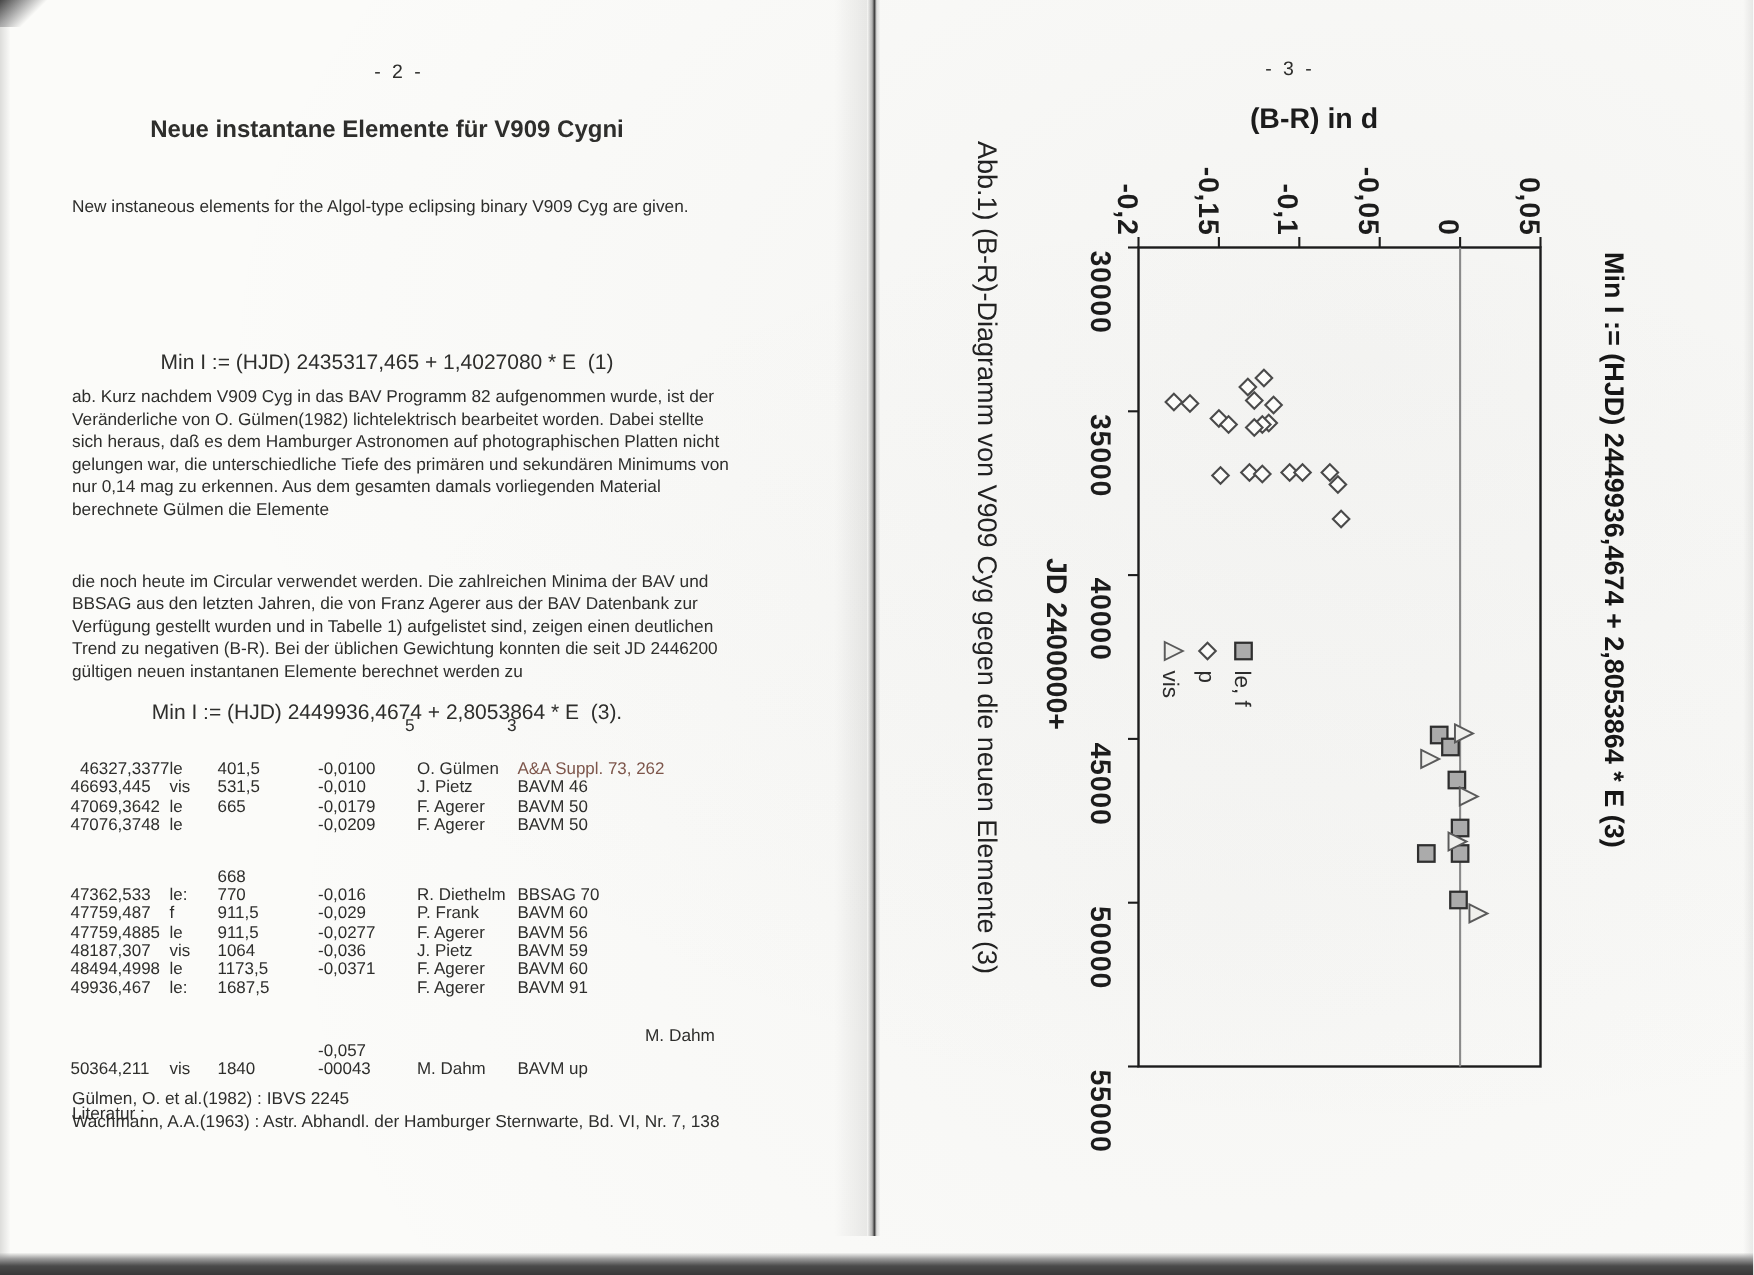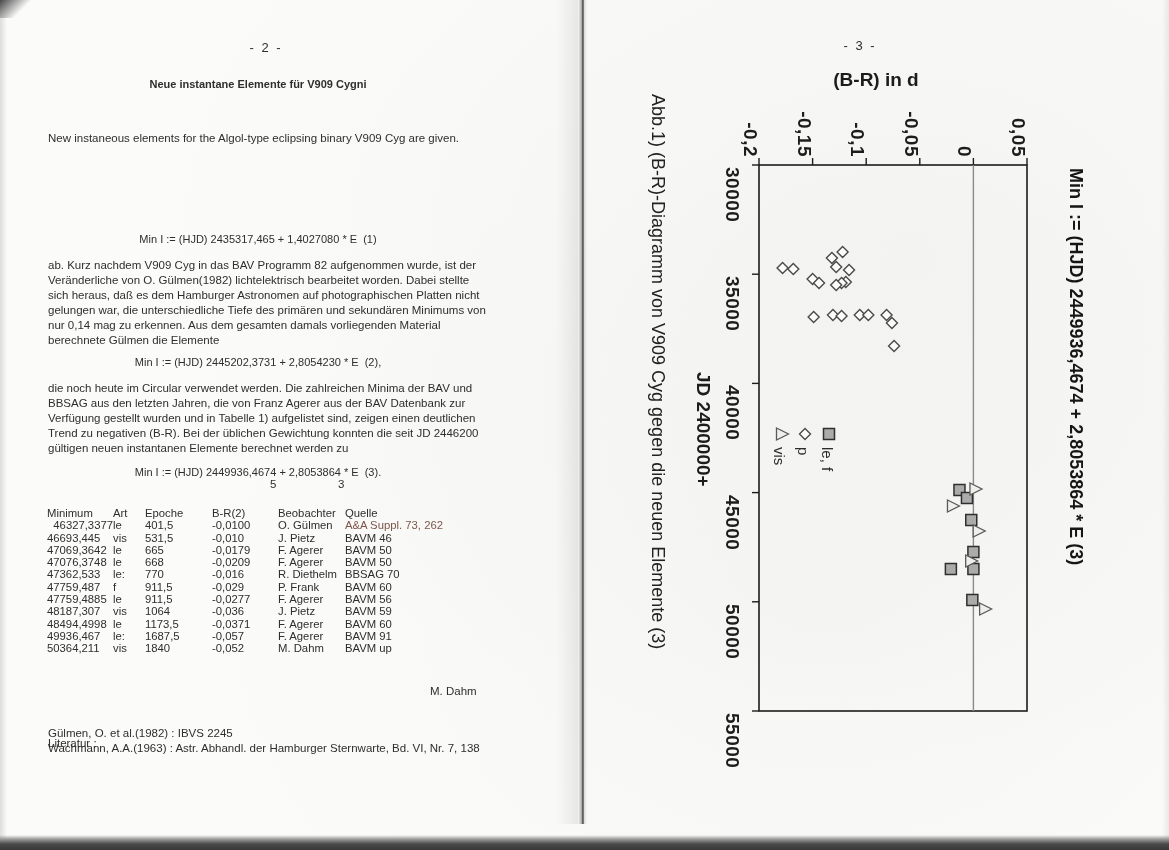--- a/index.html
+++ b/index.html
@@ -6,39 +6,39 @@
   #scan{
     position:relative;width:1169px;height:850px;overflow:hidden;
     font-family:"Liberation Sans",sans-serif;color:#2e2e2c;
     background:
       radial-gradient(ellipse at 78% 28%, rgba(150,150,150,0.07), transparent 60%),
       radial-gradient(ellipse at 70% 72%, rgba(150,150,150,0.05), transparent 55%),
       #fbfbf9;
   }
   .abs{position:absolute;}
   .para{white-space:pre-line;font-size:11.5px;line-height:15px;}
-  .eq{white-space:pre;font-size:11px;text-align:center;}
+  .eq{white-space:pre;font-size:14px;text-align:center;}
   .rlabel{position:absolute;transform-origin:0 0;transform:rotate(90deg);white-space:nowrap;}
   .rlabel-up{transform:rotate(90deg) translateX(-100%);}
   
   .fold{left:578px;top:0;width:9px;height:824px;
     background:linear-gradient(90deg,rgba(120,120,120,0) 0%,rgba(95,95,95,.45) 38%,#3e3e3e 55%,rgba(140,140,140,.25) 72%,rgba(0,0,0,0) 100%);}
   .fold-shade{left:556px;top:0;width:22px;height:824px;
     background:linear-gradient(90deg,rgba(0,0,0,0),rgba(0,0,0,0.07));}
   .edge-bottom{left:0;top:835px;width:1169px;height:15px;
     background:linear-gradient(180deg,rgba(0,0,0,0) 0%,#9a9a9a 28%,#4a4a4a 60%,#383838 100%);}
   .edge-left{left:0;top:0;width:7px;height:850px;
     background:linear-gradient(90deg,rgba(0,0,0,0.12),rgba(0,0,0,0));}
   .edge-right{right:0;top:0;width:7px;height:850px;
     background:linear-gradient(270deg,rgba(0,0,0,0.07),rgba(0,0,0,0));}
   .corner-tl{left:0;top:0;width:40px;height:18px;
     background:linear-gradient(135deg,#474747 0%,#a9a9a9 30%,rgba(255,255,255,0) 55%);}
   
   .pnum{font-size:13px;letter-spacing:2px;text-align:center;width:80px;}
-  .title2{left:48px;top:78px;width:420px;text-align:center;font-weight:bold;font-size:11px;}
+  .title2{left:48px;top:78px;width:420px;text-align:center;font-weight:bold;font-size:16px;}
   .tbl{left:47px;top:507px;font-size:11.3px;line-height:12.3px;white-space:nowrap;}
   .trow span{display:inline-block;vertical-align:top;}
   
   .chart-title{left:776px;top:69px;width:200px;text-align:center;font-weight:bold;font-size:19px;color:#1c1c1c;}
   .ticklab{font-weight:bold;font-size:19px;letter-spacing:0.5px;color:#1c1c1c;}
   .axlab{font-weight:bold;font-size:19px;color:#1c1c1c;}
   .cap-left{font-size:18px;color:#222;}
   .cap-right{font-size:18px;font-weight:bold;color:#161616;}
   .leglab{font-size:15px;color:#2c2c2c;}
   svg{position:absolute;left:0;top:0;}
@@ -64,45 +64,43 @@
 
     <div class="abs eq" style="left:48px;top:233px;width:420px;">Min I := (HJD) 2435317,465 + 1,4027080 * E  (1)</div>
 
     <div class="abs para" style="left:48px;top:258px;width:530px;">ab. Kurz nachdem V909 Cyg in das BAV Programm 82 aufgenommen wurde, ist der
 Veränderliche von O. Gülmen(1982) lichtelektrisch bearbeitet worden. Dabei stellte
 sich heraus, daß es dem Hamburger Astronomen auf photographischen Platten nicht
 gelungen war, die unterschiedliche Tiefe des primären und sekundären Minimums von
 nur 0,14 mag zu erkennen. Aus dem gesamten damals vorliegenden Material
 berechnete Gülmen die Elemente</div>
 
-    <div class="abs eq" style="left:48px;top:356px;width:420px;">Min I := (HJD) 2445202,3731 + 2,8054230 * E  (2),</div>
 
     <div class="abs para" style="left:48px;top:381px;width:530px;">die noch heute im Circular verwendet werden. Die zahlreichen Minima der BAV und
 BBSAG aus den letzten Jahren, die von Franz Agerer aus der BAV Datenbank zur
 Verfügung gestellt wurden und in Tabelle 1) aufgelistet sind, zeigen einen deutlichen
 Trend zu negativen (B-R). Bei der üblichen Gewichtung konnten die seit JD 2446200
 gültigen neuen instantanen Elemente berechnet werden zu</div>
 
     <div class="abs eq" style="left:48px;top:466px;width:420px;">Min I := (HJD) 2449936,4674 + 2,8053864 * E  (3).</div>
     <div class="abs" style="left:270px;top:478px;font-size:11.5px;">5</div>
     <div class="abs" style="left:338px;top:478px;font-size:11.5px;">3</div>
 
     <div class="abs tbl" id="minima-table">
-        <div class="trow"><span style="width: 66px;">Minimum</span><span style="width: 32px;">Art</span><span style="width: 67px;">Epoche</span><span style="width: 66px;">B-R(2)</span><span style="width: 67px;">Beobachter</span><span style="width: 130px;">Quelle</span></div>
         <div class="trow"><span style="width: 66px; text-align: right;">46327,3377</span><span style="width: 32px;">le</span><span style="width: 67px;">401,5</span><span style="width: 66px;">-0,0100</span><span style="width: 67px;">O. Gülmen</span><span style="width: 130px; color: rgb(125, 86, 75);">A&amp;A Suppl. 73, 262</span></div>
         <div class="trow"><span style="width: 66px;">46693,445</span><span style="width: 32px;">vis</span><span style="width: 67px;">531,5</span><span style="width: 66px;">-0,010</span><span style="width: 67px;">J. Pietz</span><span style="width: 130px;">BAVM 46</span></div>
         <div class="trow"><span style="width: 66px;">47069,3642</span><span style="width: 32px;">le</span><span style="width: 67px;">665</span><span style="width: 66px;">-0,0179</span><span style="width: 67px;">F. Agerer</span><span style="width: 130px;">BAVM 50</span></div>
-        <div class="trow"><span style="width: 66px;">47076,3748</span><span style="width: 32px;">le</span><span style="width: 67px;">668</span><span style="width: 66px;">-0,0209</span><span style="width: 67px;">F. Agerer</span><span style="width: 130px;">BAVM 50</span></div>
+        <div class="trow"><span style="width: 66px;">47076,3748</span><span style="width: 32px;">le</span><span style="width: 67px; margin-top: 35px;">668</span><span style="width: 66px;">-0,0209</span><span style="width: 67px;">F. Agerer</span><span style="width: 130px;">BAVM 50</span></div>
         <div class="trow"><span style="width: 66px;">47362,533</span><span style="width: 32px;">le:</span><span style="width: 67px;">770</span><span style="width: 66px;">-0,016</span><span style="width: 67px;">R. Diethelm</span><span style="width: 130px;">BBSAG 70</span></div>
         <div class="trow"><span style="width: 66px;">47759,487</span><span style="width: 32px;">f</span><span style="width: 67px;">911,5</span><span style="width: 66px;">-0,029</span><span style="width: 67px;">P. Frank</span><span style="width: 130px;">BAVM 60</span></div>
         <div class="trow"><span style="width: 66px;">47759,4885</span><span style="width: 32px;">le</span><span style="width: 67px;">911,5</span><span style="width: 66px;">-0,0277</span><span style="width: 67px;">F. Agerer</span><span style="width: 130px;">BAVM 56</span></div>
         <div class="trow"><span style="width: 66px;">48187,307</span><span style="width: 32px;">vis</span><span style="width: 67px;">1064</span><span style="width: 66px;">-0,036</span><span style="width: 67px;">J. Pietz</span><span style="width: 130px;">BAVM 59</span></div>
         <div class="trow"><span style="width: 66px;">48494,4998</span><span style="width: 32px;">le</span><span style="width: 67px;">1173,5</span><span style="width: 66px;">-0,0371</span><span style="width: 67px;">F. Agerer</span><span style="width: 130px;">BAVM 60</span></div>
-        <div class="trow"><span style="width: 66px;">49936,467</span><span style="width: 32px;">le:</span><span style="width: 67px;">1687,5</span><span style="width: 66px;">-0,057</span><span style="width: 67px;">F. Agerer</span><span style="width: 130px;">BAVM 91</span></div>
-        <div class="trow"><span style="width: 66px;">50364,211</span><span style="width: 32px;">vis</span><span style="width: 67px;">1840</span><span style="width: 66px;">-0,052</span><span style="width: 67px;">M. Dahm</span><span style="width: 130px;">BAVM up</span></div>
+        <div class="trow"><span style="width: 66px;">49936,467</span><span style="width: 32px;">le:</span><span style="width: 67px;">1687,5</span><span style="width: 66px; margin-top: 42px;">-0,057</span><span style="width: 67px;">F. Agerer</span><span style="width: 130px;">BAVM 91</span></div>
+        <div class="trow"><span style="width: 66px;">50364,211</span><span style="width: 32px;">vis</span><span style="width: 67px;">1840</span><span style="width: 66px;">-00043</span><span style="width: 67px;">M. Dahm</span><span style="width: 130px;">BAVM up</span></div>
       </div>
 
     <div class="abs" style="left:430px;top:685px;font-size:11.5px;">M. Dahm</div>
 
     <div class="abs para" style="left:48px;top:712px;width:540px;margin-top:24px;">Literatur :</div>
     <div class="abs para" style="left:48px;top:726px;width:540px;line-height:14.6px;">Gülmen, O. et al.(1982) : IBVS 2245
 Wachmann, A.A.(1963) : Astr. Abhandl. der Hamburger Sternwarte, Bd. VI, Nr. 7, 138</div>
   </section>
 
   <section class="abs" style="inset:0;">

